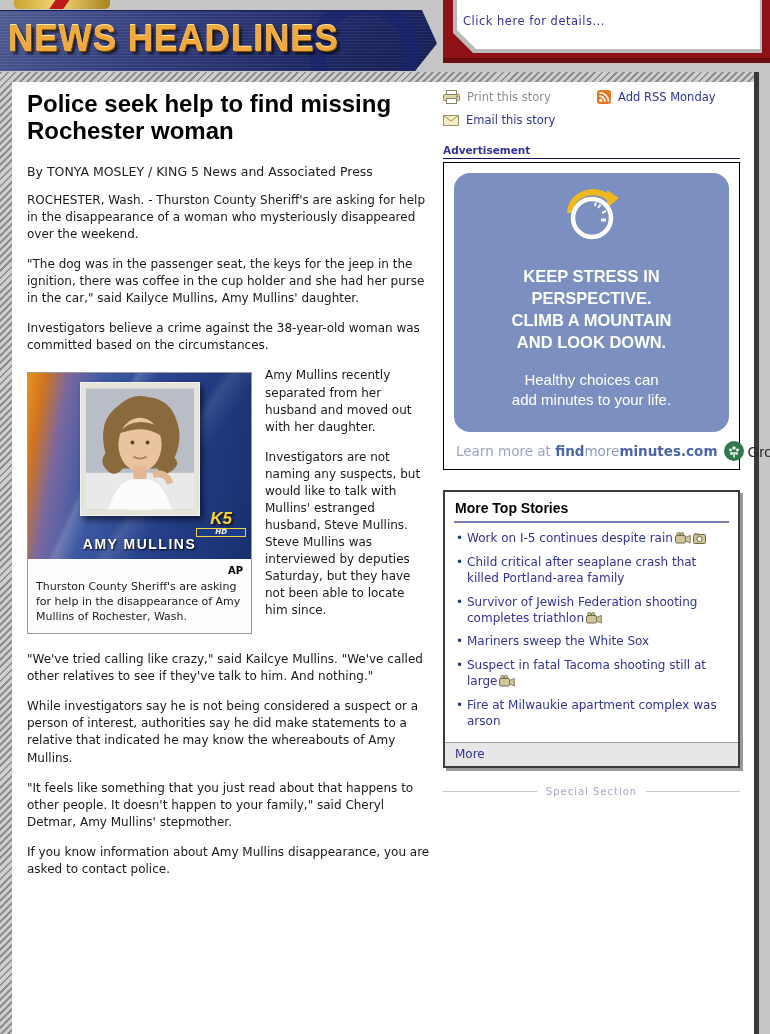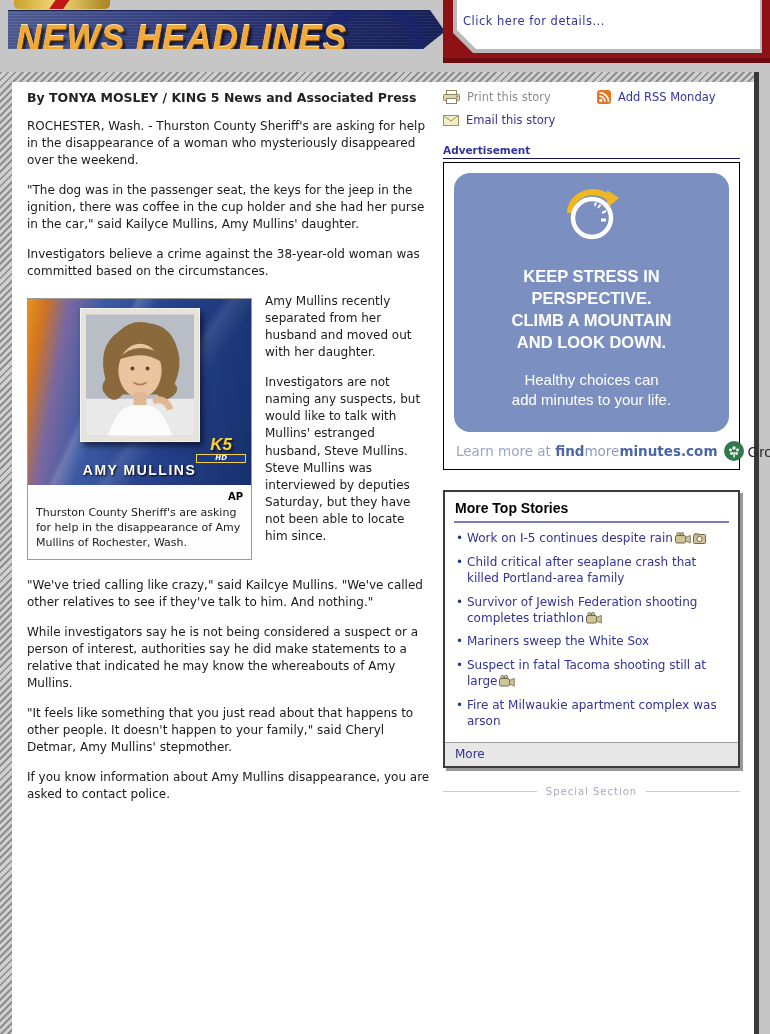--- a/index.html
+++ b/index.html
@@ -13,26 +13,26 @@
   .mini-logo{
     position:absolute; left:14px; top:0; width:96px; height:9px;
     background:linear-gradient(90deg,#caa22c,#f2d878 45%,#a8821e);
     border-radius:0 0 5px 5px; overflow:hidden;
   }
   .mini-logo::after{
     content:""; position:absolute; left:38px; top:-2px; width:14px; height:14px;
     background:#c01818; transform:skewX(-35deg);
   }
   .banner{
-    position:absolute; left:8px; top:10px; width:437px; height:39px;
+    position:absolute; left:0; top:10px; width:437px; height:61px;
     background:
       repeating-linear-gradient(0deg, rgba(255,255,255,0.05) 0 1px, rgba(0,0,0,0.06) 1px 3px),
       linear-gradient(135deg,#55639a 0%,#3a4687 30%,#222c6b 70%,#161f55 100%);
     clip-path:polygon(0 0, calc(100% - 15px) 0, 100% 55%, calc(100% - 22px) 100%, 0 100%);
-    overflow:hidden; border-top:1px solid #1a2150;font-style:italic;
+    overflow:hidden; border-top:1px solid #1a2150;
   }
   .banner::after{ 
     content:""; position:absolute; right:18px; top:-14px; width:78px; height:78px;
     border-radius:50%; border:16px solid rgba(25,35,110,0.65);
   }
   .banner-title{
     position:relative; z-index:2; margin:7px 0 0 8px;
     font-family:"Liberation Sans", sans-serif; font-weight:900; font-size:35px;
     letter-spacing:1px; color:#f2a93b; transform:scaleY(1.04); transform-origin:left top;
     text-shadow:0 -1px 0 #ffe9a6, 1px 1px 0 #7a4a00, 3px 3px 3px rgba(0,0,0,0.75);
@@ -65,21 +65,21 @@
   
   .article{ position:absolute; left:15px; top:8px; width:403px; color:#1a1a1a; }
   .article h1{
     margin:0 0 20px 0; font-family:"Liberation Sans", sans-serif;
     font-size:24px; line-height:1.13; font-weight:bold; color:#000;
   }
   .timestamp{
     font-size:11px; font-weight:bold; color:#111;
     padding-bottom:6px; border-bottom:2px solid #8b9cc6; margin-bottom:13px;
   }
-  .byline{ font-size:12.5px; font-weight:bold; color:#222; margin-bottom:2px; }
+  .byline{ font-size:12.5px; font-weight:normal; color:#222; margin-bottom:2px; }
   .article p{ font-size:12px; line-height:1.42; margin:13px 0; }
   figure.photo{
     float:left; width:225px; margin:5px 13px 4px 0; padding:0;
     border:1px solid #9a9a9a; background:#fff;
   }
   .photo-art{
     position:relative; height:186px; overflow:hidden;
     background:linear-gradient(100deg,#e8921e 0%,#cf7422 7%,#7a68a0 16%,#3d5ba4 30%,#27418c 58%,#16306e 100%);
   }
   .photo-art::before{
@@ -174,20 +174,21 @@
   </div>
 </div>
 
 <div class="hatch-top"></div>
 <div class="hatch-left"></div>
 <div class="right-border"></div>
 
 <div class="content">
 
   <div class="article">
+    <h1>Police seek help to find missing Rochester woman</h1>
     <div class="byline">By TONYA MOSLEY / KING 5 News and Associated Press</div>
 
     <div id="paras-before">
         <p>ROCHESTER, Wash. - Thurston County Sheriff's are asking for help in the disappearance of a woman who mysteriously disappeared over the weekend.</p>
         <p>"The dog was in the passenger seat, the keys for the jeep in the ignition, there was coffee in the cup holder and she had her purse in the car," said Kailyce Mullins, Amy Mullins' daughter.</p>
         <p>Investigators believe a crime against the 38-year-old woman was committed based on the circumstances.</p>
       </div>
 
     <figure class="photo">
       <div class="photo-art">

